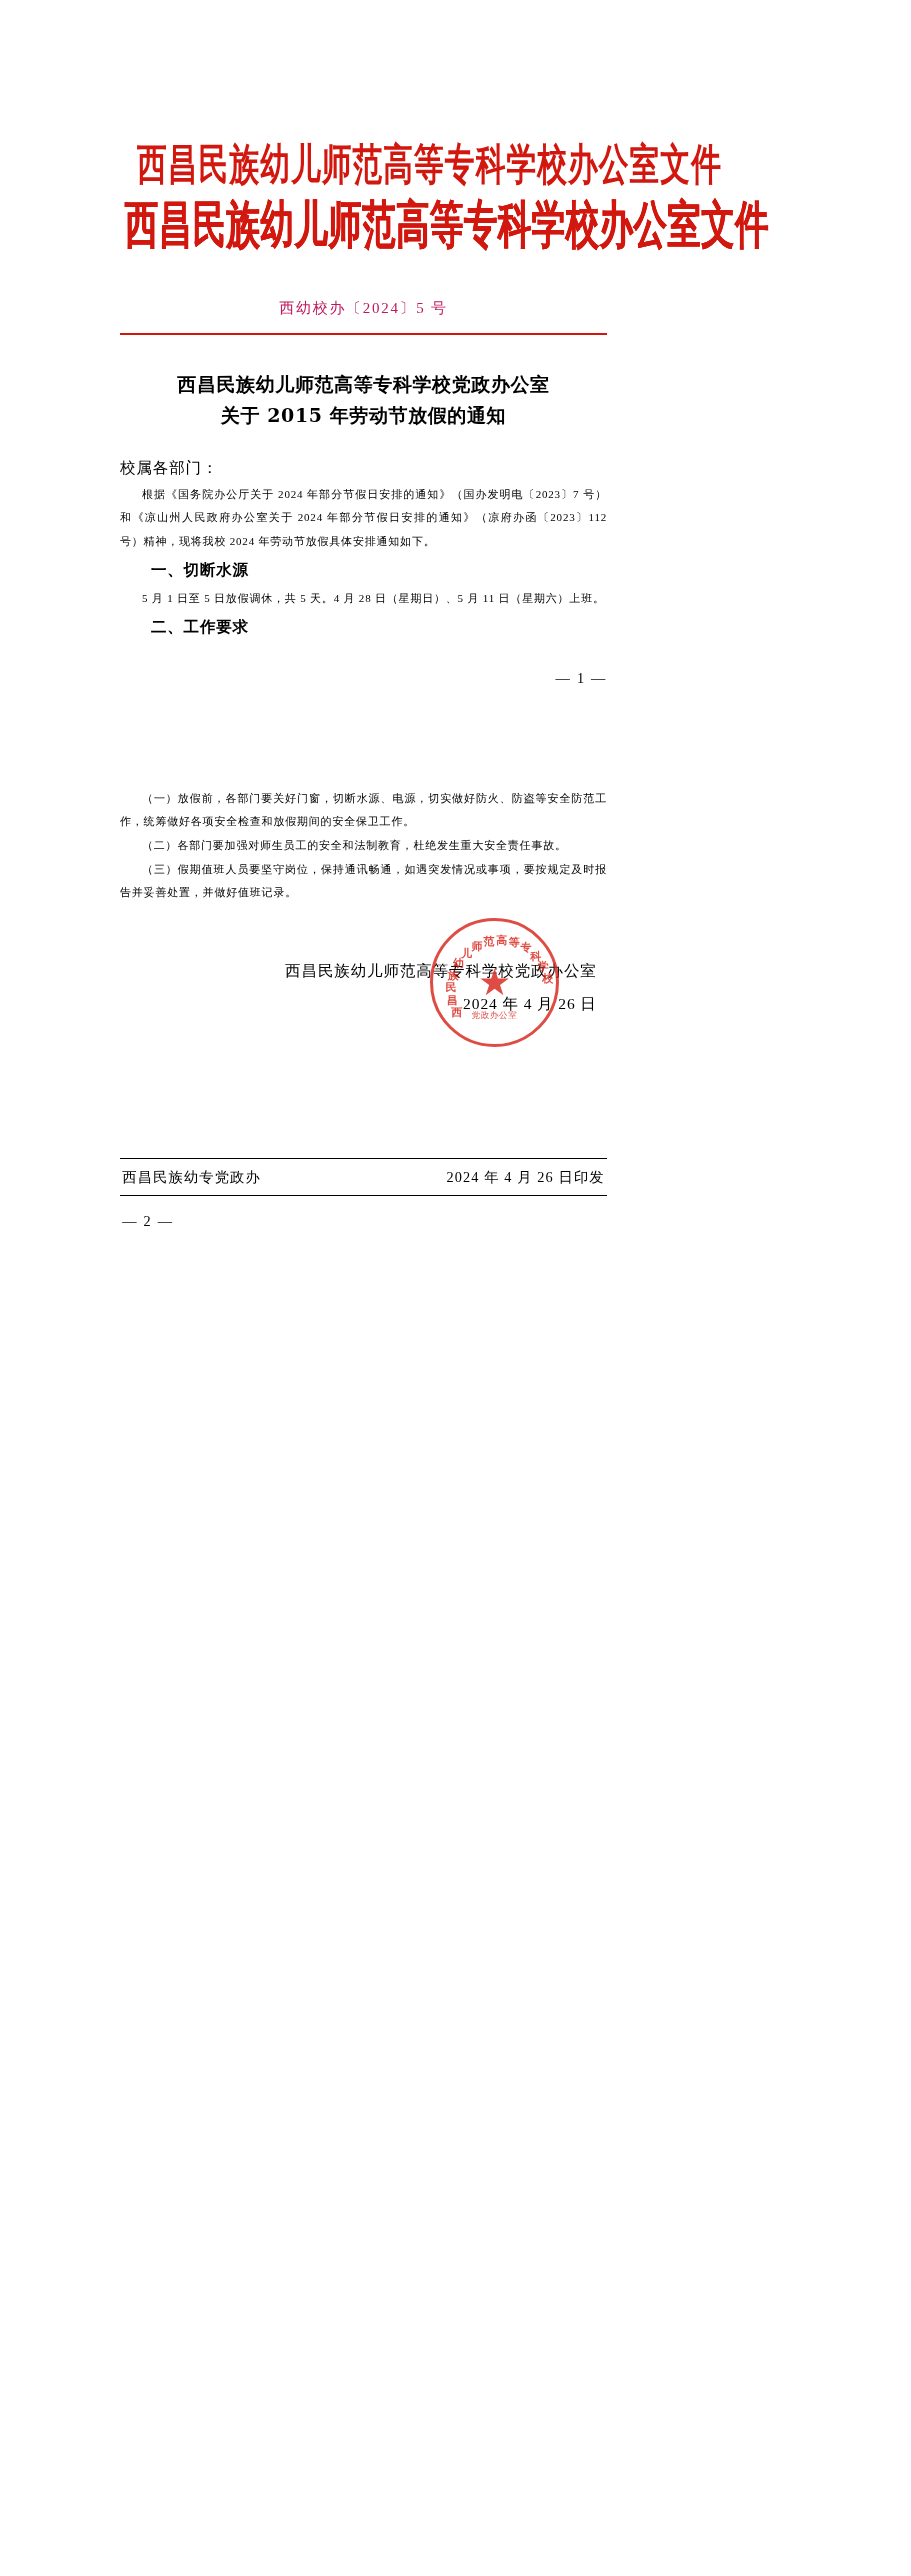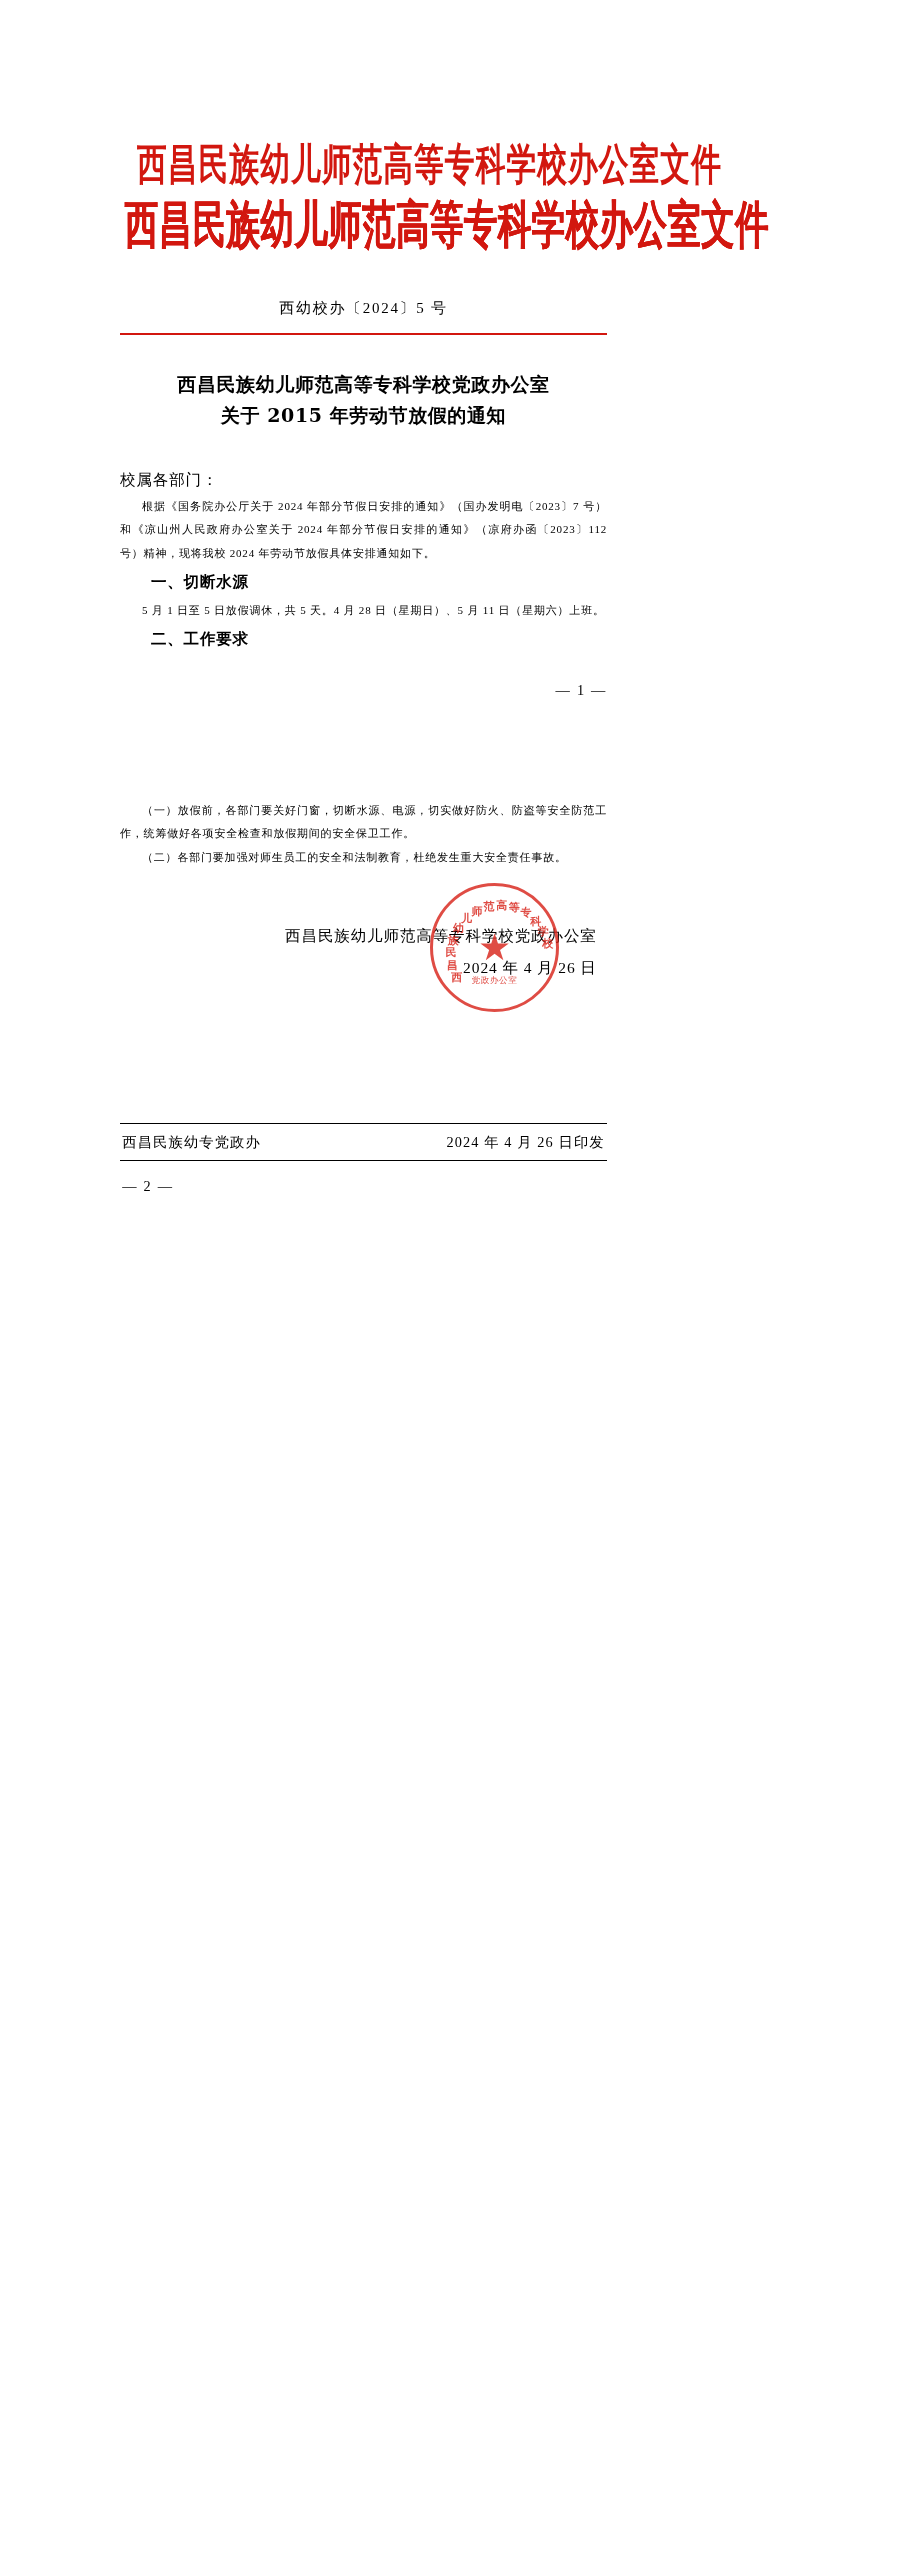--- a/index.html
+++ b/index.html
@@ -55,21 +55,21 @@
   }
 
   
   .docnum-wrap {
     margin-top: 66px;
     text-align: center;
   }
   .docnum {
     font-size: 15px;
     letter-spacing: 1.7px;
-    color: #000000;
+    color: #be185d;
     font-family: "Liberation Serif", serif;
   }
   .red-rule {
     margin-top: 15px;
     height: 2.3px;
     background: #d2170f;
     width: 100%;
   }
 
   
@@ -79,21 +79,21 @@
     font-weight: 700;
     font-size: 19px;
     line-height: 1.65;
     letter-spacing: 0.6px;
     color: #000;
     font-family: "DejaVu Serif", serif;
   }
 
   
   .addressee {
-    margin-top: 32px;
+    margin-top: 20px;
     font-size: 15.5px;
     letter-spacing: 0.9px;
     line-height: 2;
   }
   p.body-para {
     font-size: 11px;
     line-height: 2.15;
     letter-spacing: 0.8px;
     margin: 0;
     text-align: justify;
@@ -239,20 +239,21 @@
 
     <div class="page-num">— 1 —</div>
   </div>
 
   <div class="page-gap"></div>
 
   <div class="sheet">
 
     <p class="body-para indent2">（一）放假前，各部门要关好门窗，切断水源、电源，切实做好防火、防盗等安全防范工作，统筹做好各项安全检查和放假期间的安全保卫工作。</p>
     <p class="body-para indent2">（二）各部门要加强对师生员工的安全和法制教育，杜绝发生重大安全责任事故。</p>
+    <p class="body-para indent2">（三）假期值班人员要坚守岗位，保持通讯畅通，如遇突发情况或事项，要按规定及时报告并妥善处置，并做好值班记录。</p>
 
     <div class="sign-block">
       <div class="seal">
         <div class="arc-text">
           <span style="transform: rotate(-118deg) translate(0,-49px) rotate(118deg);">西</span>
           <span style="transform: rotate(-103deg) translate(0,-49px) rotate(103deg);">昌</span>
           <span style="transform: rotate(-88deg) translate(0,-49px) rotate(88deg);">民</span>
           <span style="transform: rotate(-73deg) translate(0,-49px) rotate(73deg);">族</span>
           <span style="transform: rotate(-58deg) translate(0,-49px) rotate(58deg);">幼</span>
           <span style="transform: rotate(-43deg) translate(0,-49px) rotate(43deg);">儿</span>

